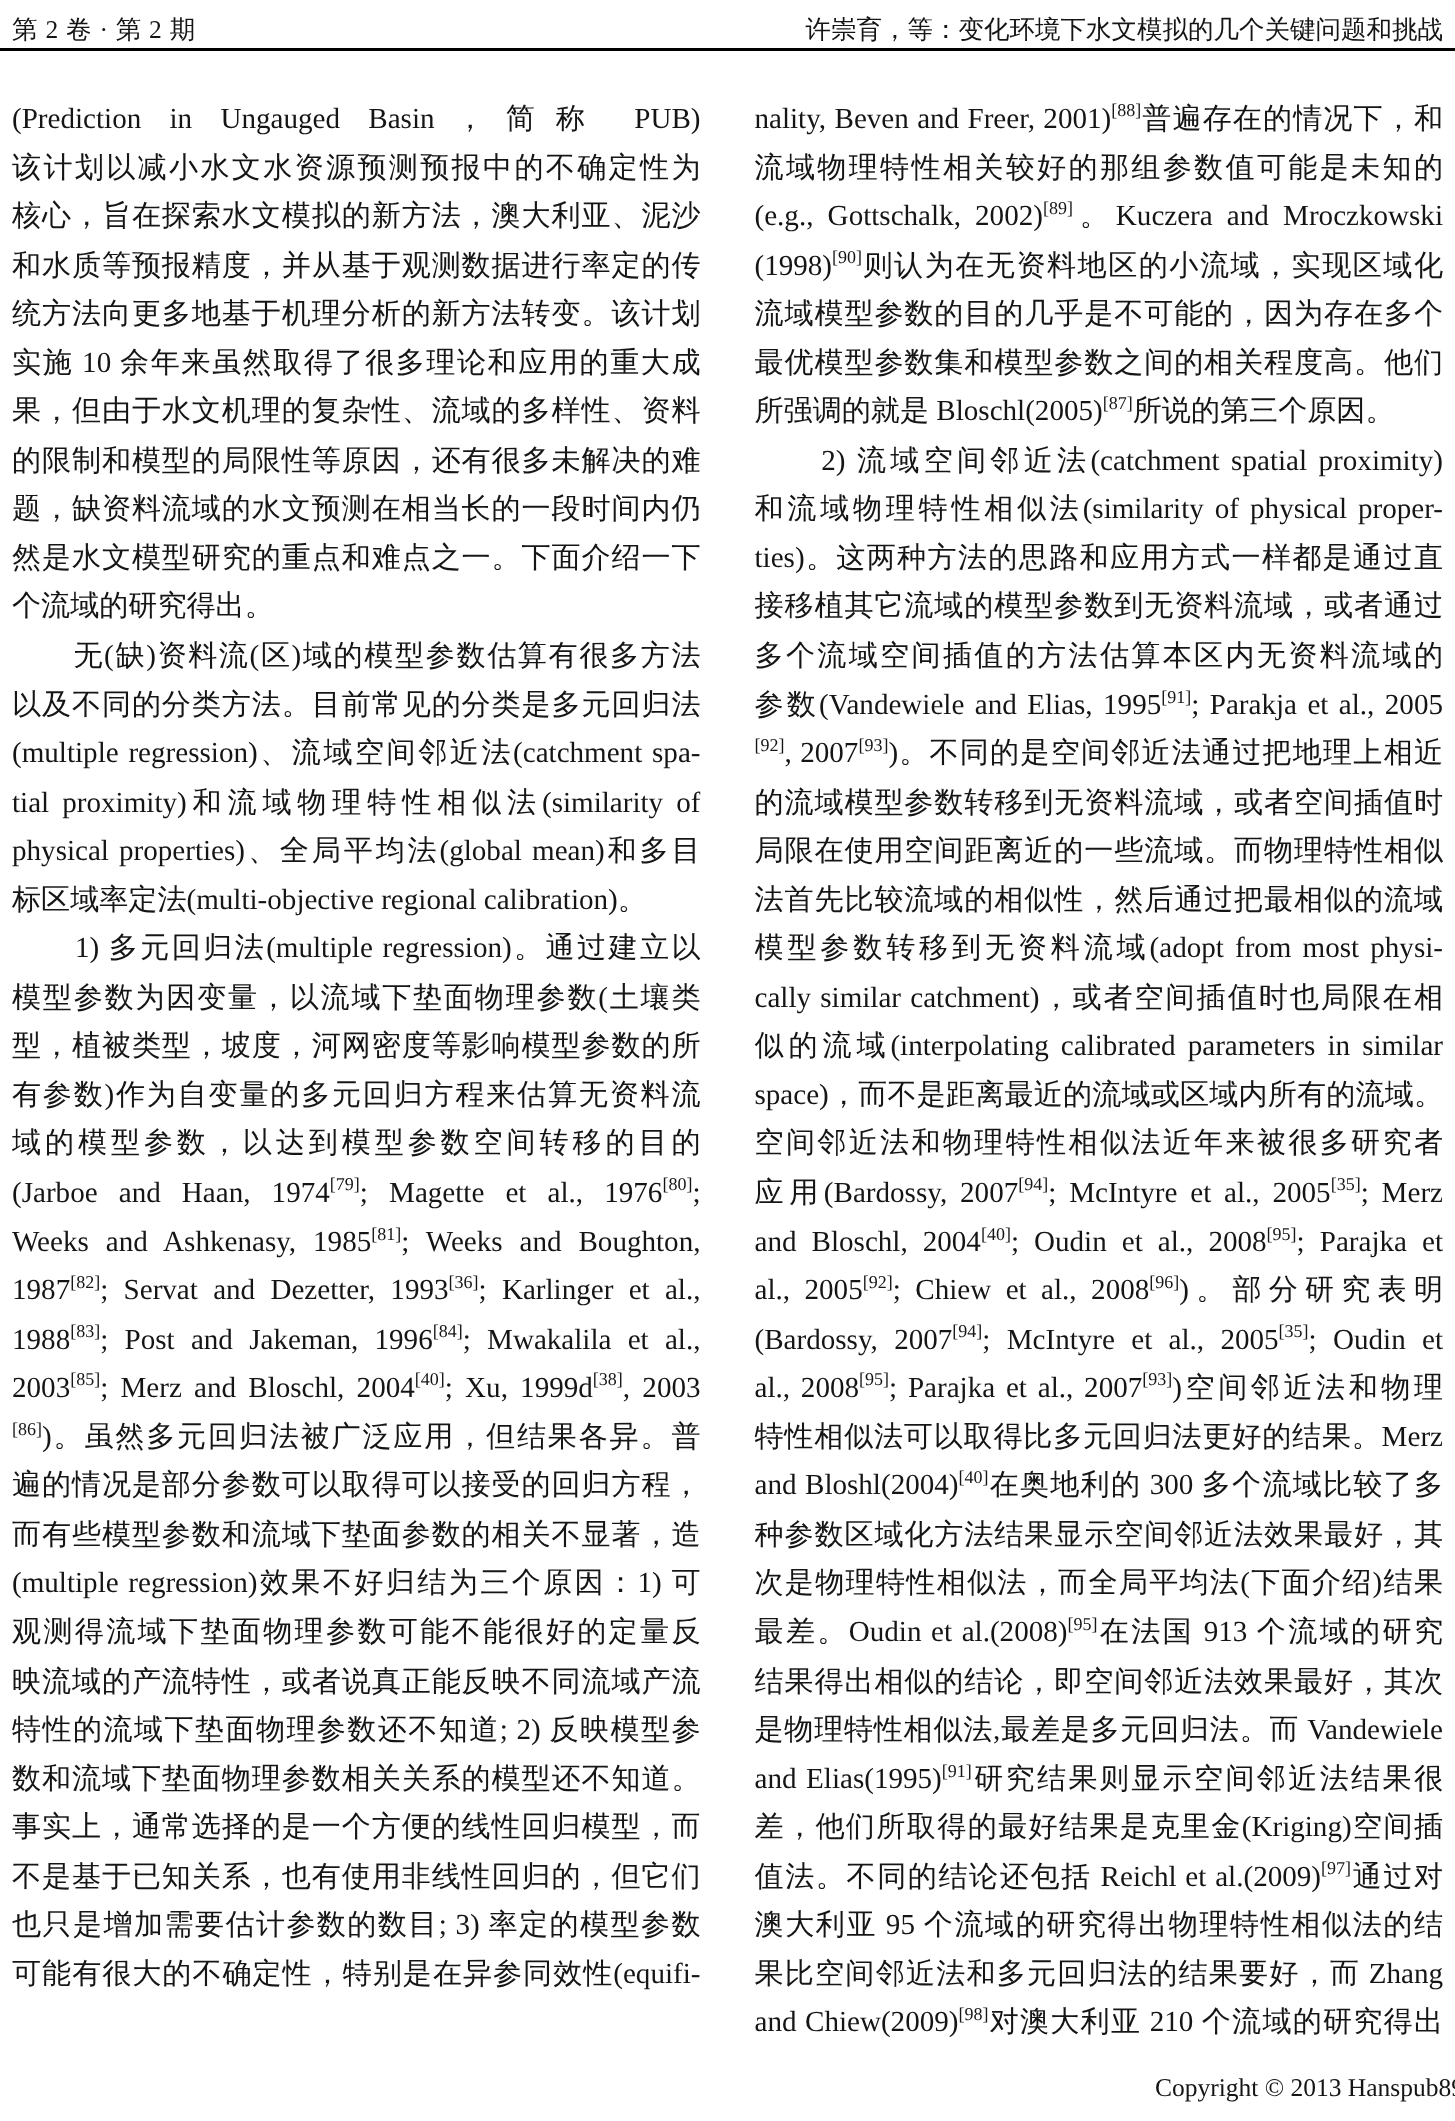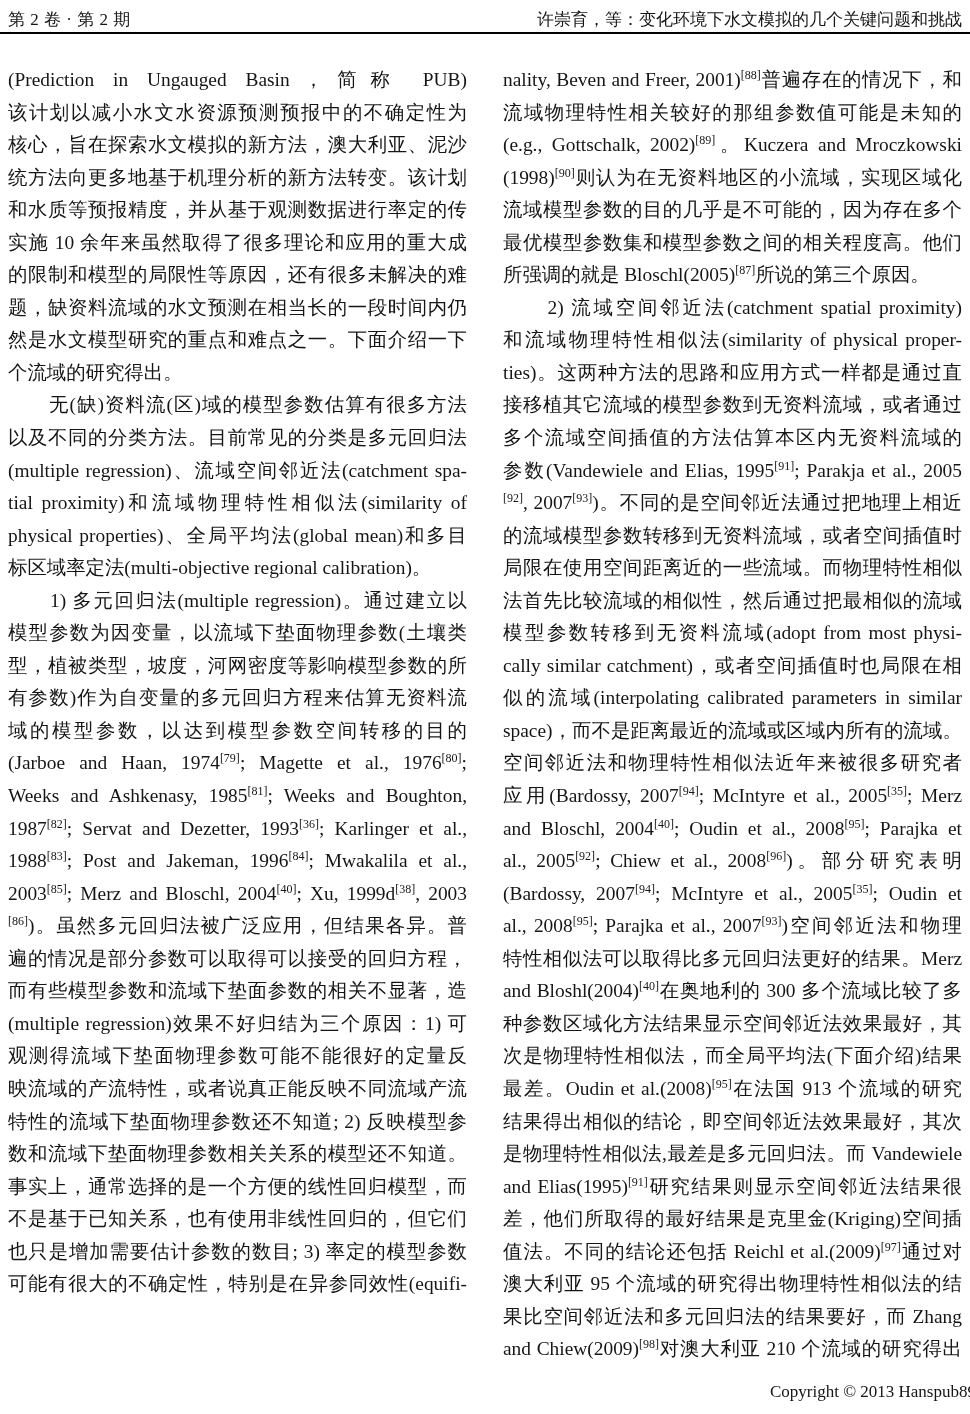--- a/index.html
+++ b/index.html
@@ -95,23 +95,24 @@
     <span class="running-title">许崇育，等：变化环境下水文模拟的几个关键问题和挑战</span>
   </div>
 
   <div class="header-rule"></div>
 
   <div class="article-body">
     <div class="text-column">
         <div class="line">(Prediction in Ungauged Basin，简称 PUB)(2003~2012)。</div>
         <div class="line">该计划以减小水文水资源预测预报中的不确定性为</div>
         <div class="line">核心，旨在探索水文模拟的新方法，澳大利亚、泥沙</div>
+        <div class="line">和水质等预报精度，并从基于观测数据进行率定的传</div>
         <div class="line">统方法向更多地基于机理分析的新方法转变。该计划</div>
-        <div class="line">和水质等预报精度，并从基于观测数据进行率定的传</div>
         <div class="line">实施 10 余年来虽然取得了很多理论和应用的重大成</div>
+        <div class="line">果，但由于水文机理的复杂性、流域的多样性、资料</div>
         <div class="line">的限制和模型的局限性等原因，还有很多未解决的难</div>
         <div class="line">题，缺资料流域的水文预测在相当长的一段时间内仍</div>
         <div class="line">然是水文模型研究的重点和难点之一。下面介绍一下</div>
         <div class="line flush">个流域的研究得出。</div>
         <div class="line">　　无(缺)资料流(区)域的模型参数估算有很多方法</div>
         <div class="line">以及不同的分类方法。目前常见的分类是多元回归法</div>
         <div class="line">(multiple regression)、流域空间邻近法(catchment spa-</div>
         <div class="line">tial proximity)和流域物理特性相似法(similarity of</div>
         <div class="line">physical properties)、全局平均法(global mean)和多目</div>
         <div class="line flush">标区域率定法(multi-objective regional calibration)。</div>

